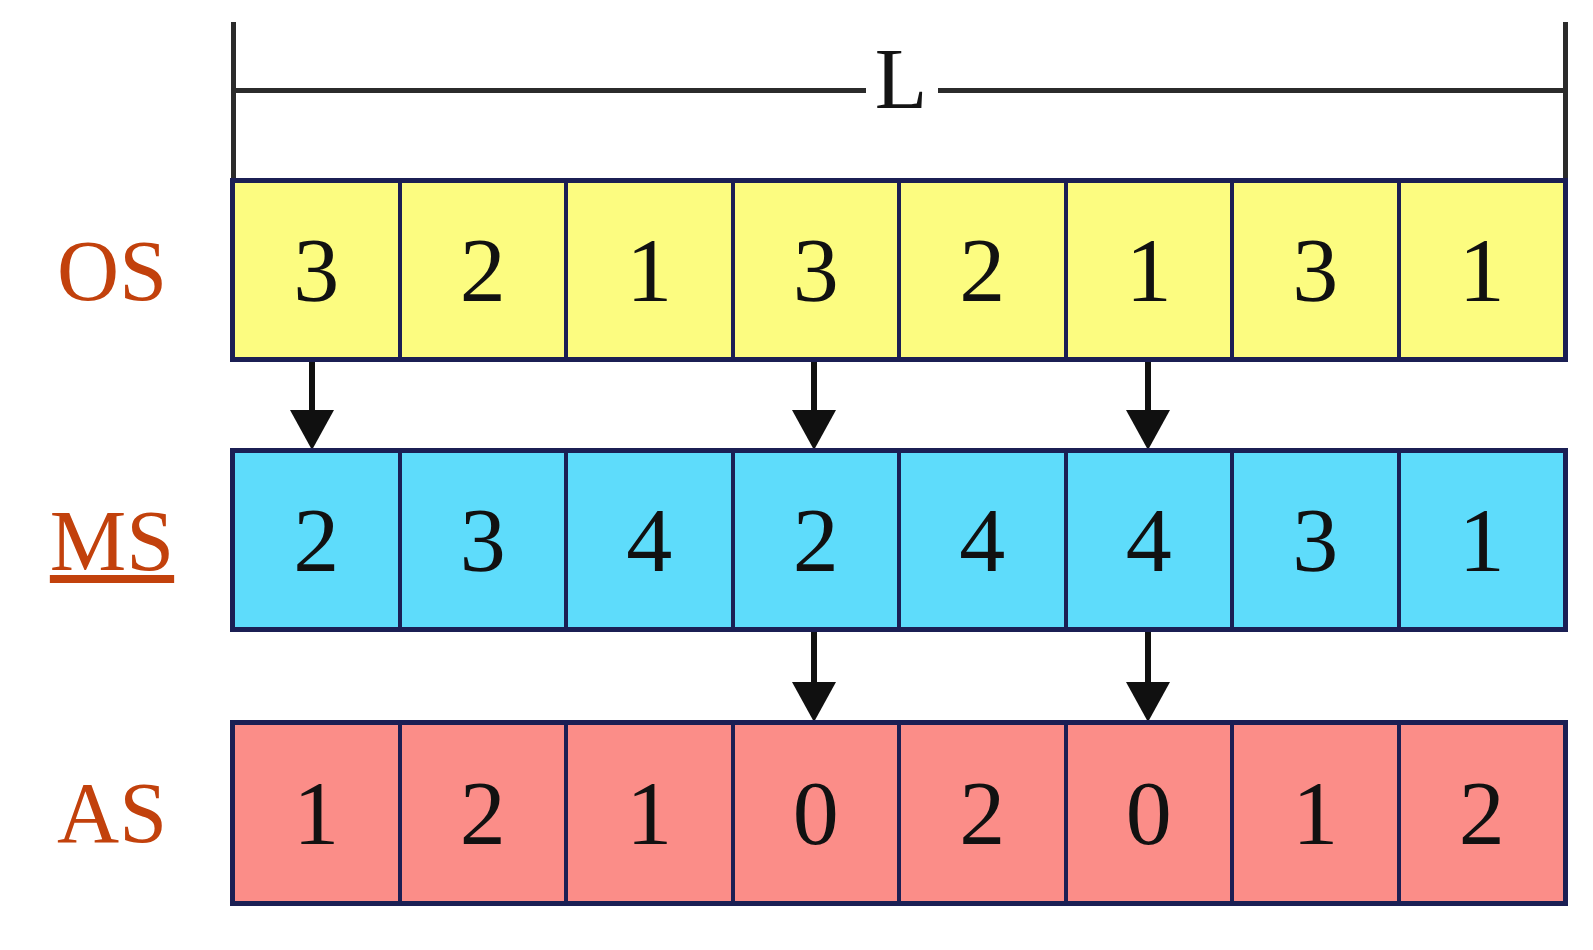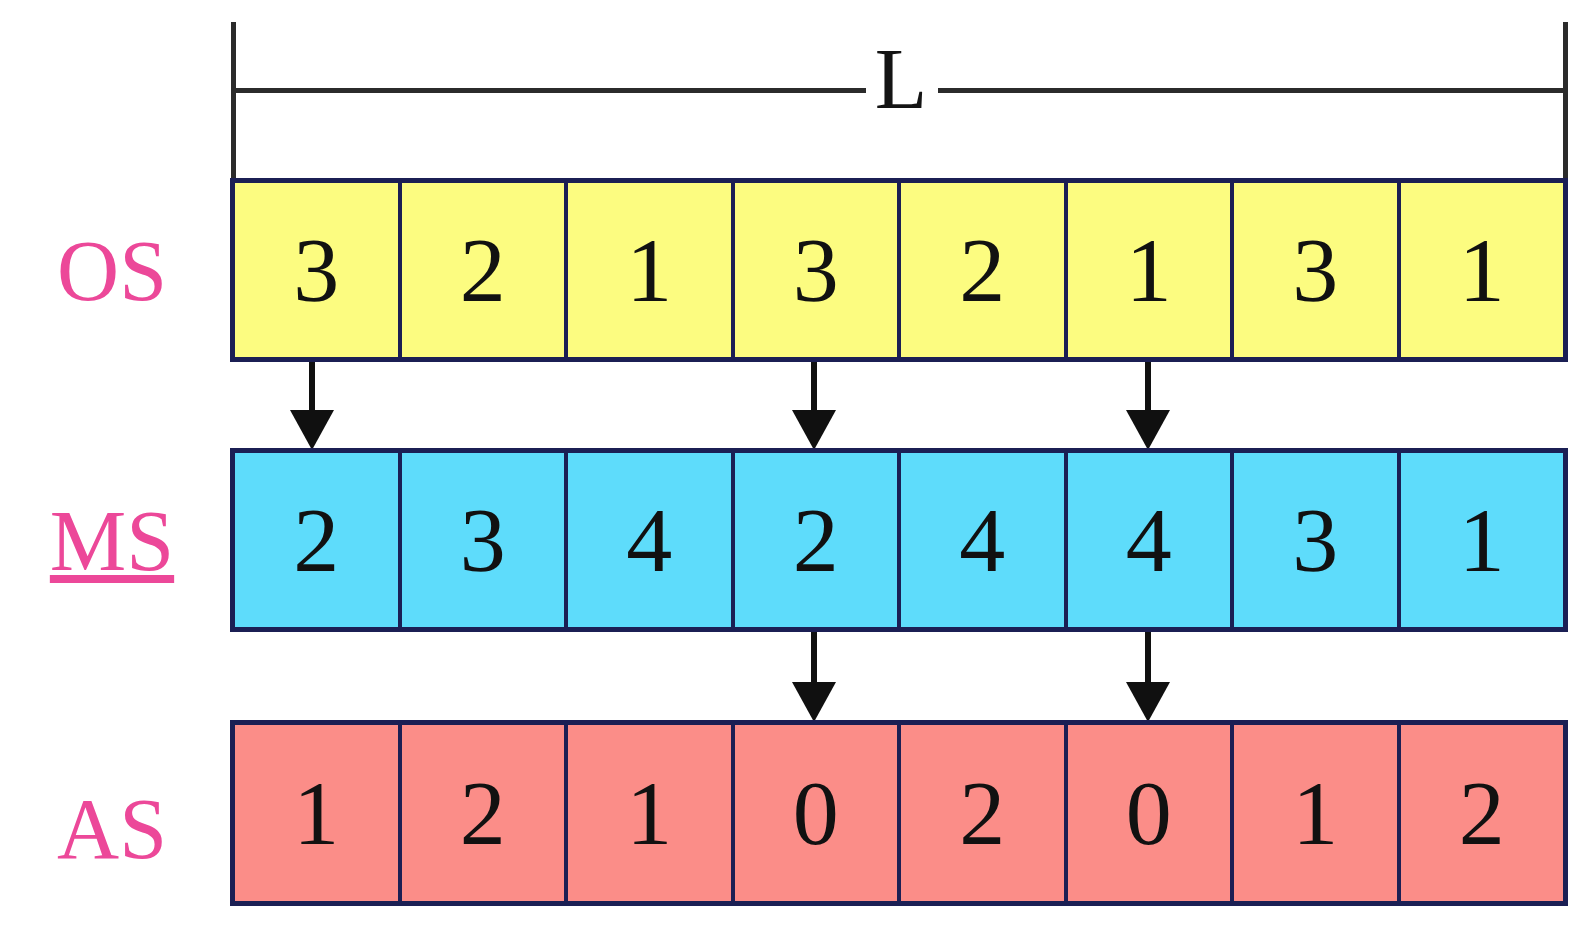--- a/index.html
+++ b/index.html
@@ -85,27 +85,27 @@
   .row.as .cell { background: #fb8d88; }
 
   
   .row-label {
     position: absolute;
     left: 12px;
     width: 200px;
     text-align: center;
     font-size: 86px;
     line-height: 86px;
-    color: #ec4899;
+    color: #c2410c;
     font-family: "Liberation Serif", "DejaVu Serif", serif;
     user-select: none;
   }
   .row-label.os { top: 228px; }
   .row-label.ms { top: 498px; text-decoration: underline; }
-  .row-label.as { top: 786px; }
+  .row-label.as { top: 770px; }
 
   
   .arrow {
     position: absolute;
     width: 54px;
   }
   .arrow svg { display: block; }
 </style>
 </head>
 <body>

